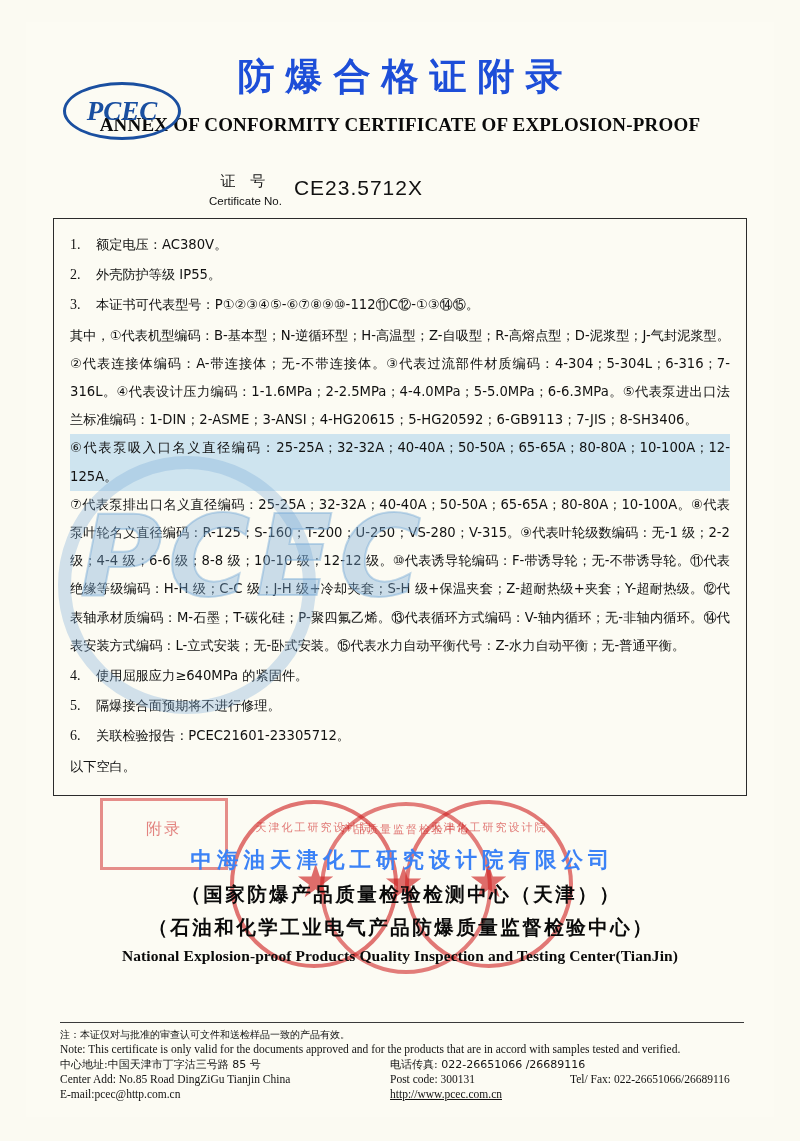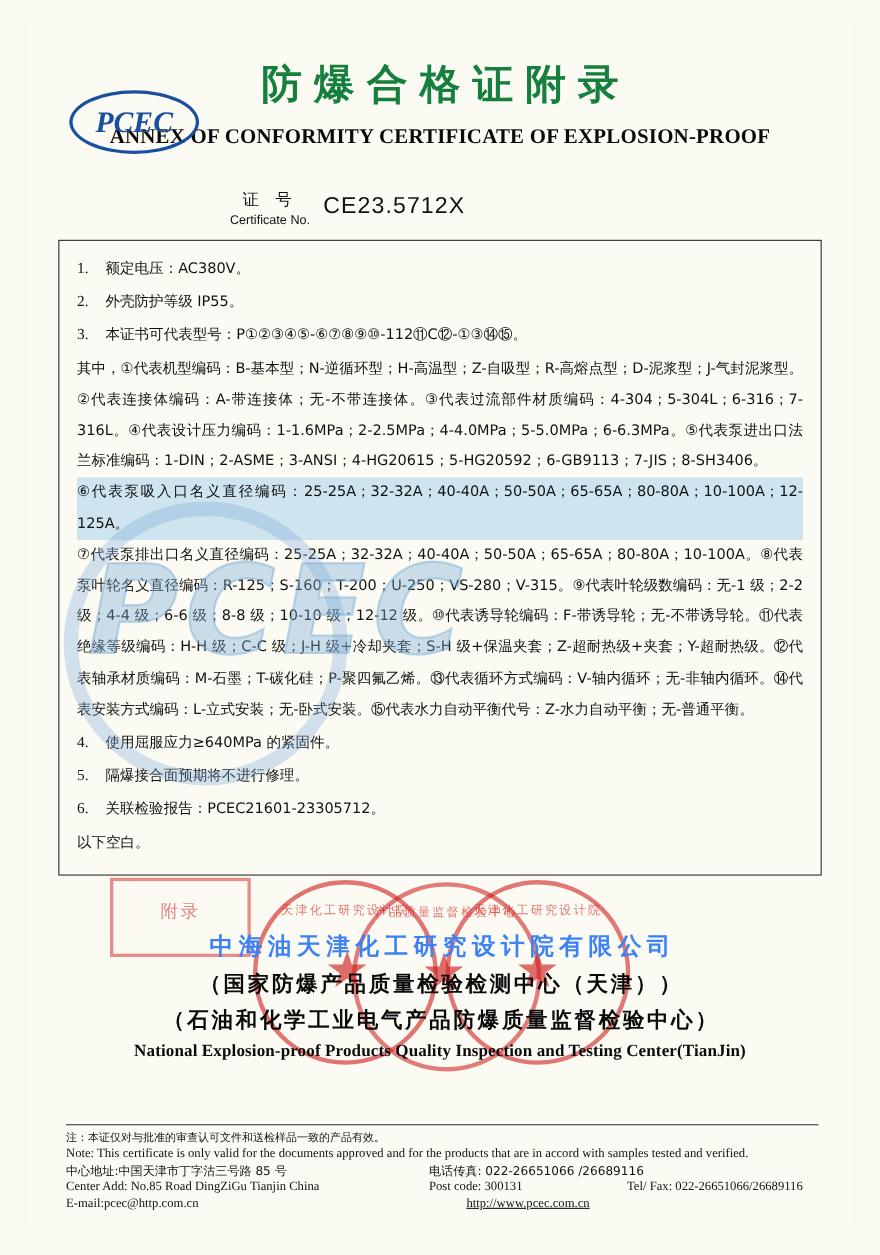--- a/index.html
+++ b/index.html
@@ -100,21 +100,21 @@
   .title-cn {
     position: absolute;
     left: 0;
     top: 52px;
     width: 800px;
     text-align: center;
     font-family: "DejaVu Sans", sans-serif;
     font-weight: bold;
     font-size: 37px;
     letter-spacing: 11px;
-    color: #15803d;
+    color: #1d4ed8;
     text-indent: 11px;
   }
   .title-en {
     position: absolute;
     left: 0;
     top: 114px;
     width: 800px;
     text-align: center;
     font-family: "Liberation Serif", serif;
     font-weight: bold;
@@ -328,21 +328,20 @@
   .f-en {
     font-family: "Liberation Serif", serif;
     font-size: 11.5px;
     color: #111;
   }
   .f-link {
     font-family: "Liberation Serif", serif;
     font-size: 11.5px;
     color: #111;
     text-decoration: underline;
-    text-align: center;
   }
   .f-mail {
     font-family: "Liberation Serif", serif;
     font-size: 11.5px;
     color: #111;
   }
   .sel-hl { background: rgba(150, 200, 235, 0.45); }
 </style>
 </head>
 <body>

